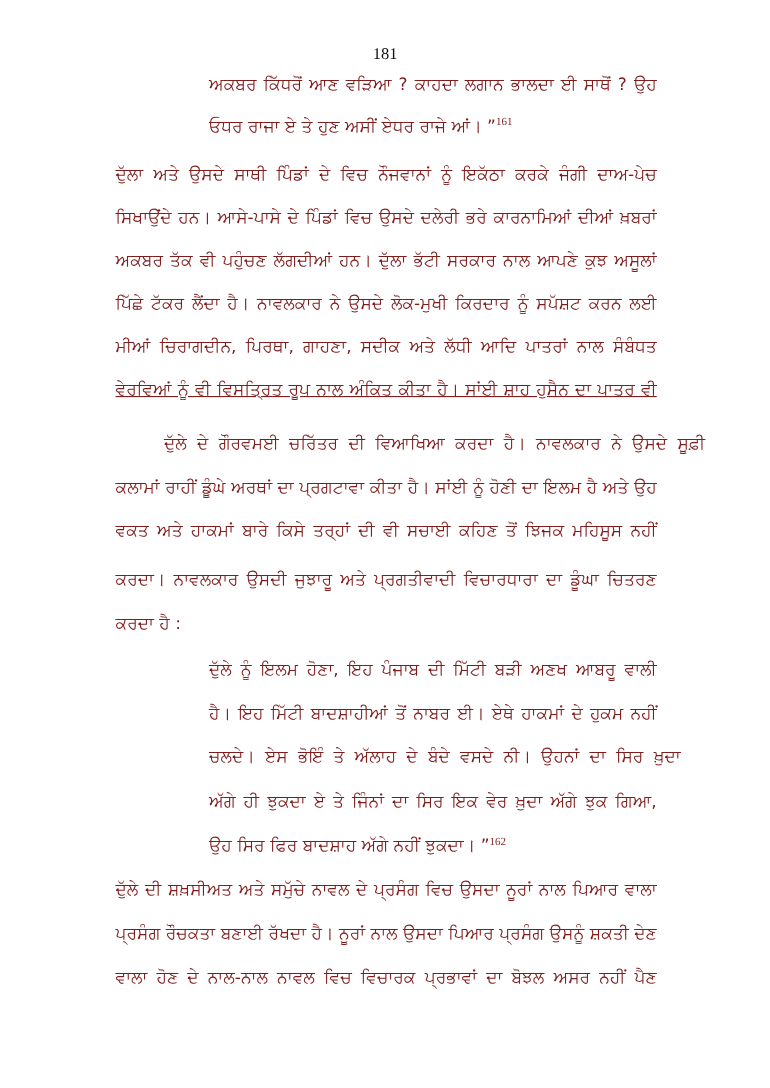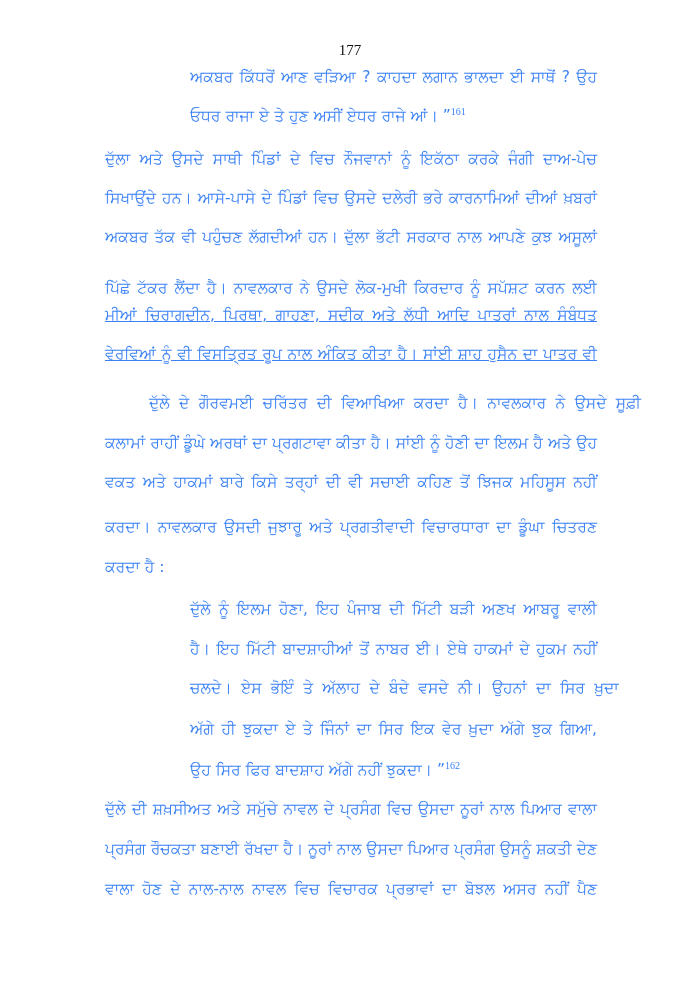--- a/index.html
+++ b/index.html
@@ -3,45 +3,45 @@
 <meta charset="utf-8">
 <style>
   html, body { margin: 0; padding: 0; background: #ffffff; }
   body { width: 700px; height: 989px; position: relative; overflow: hidden; color: #1a1a1a; }
   .page-num {
     position: absolute; top: 42px; left: 0; width: 700px; text-align: center;
     font-family: "Liberation Serif", serif; font-size: 15px; color: #111;
   }
   .line {
     position: absolute; white-space: nowrap;
-    font-family: "DejaVu Sans", sans-serif; font-size: 15.5px; color: #3b82f6;
+    font-family: "DejaVu Sans", sans-serif; font-size: 15.5px; color: #7f1d1d;
   }
   .body-line { left: 105px; width: 492px; text-align: justify; text-align-last: justify; }
   .body-line.last { text-align-last: left; }
   .q-line { left: 190px; width: 407px; text-align: justify; text-align-last: justify; }
   .q-line.last { text-align-last: left; }
   sup { font-family: "Liberation Serif", serif; font-size: 10px; vertical-align: 6px; }
 </style>
 </head>
 <body>
 
 <div>
-  <div class="page-num">177</div>
+  <div class="page-num">181</div>
 
   <div>
     <div class="line q-line" style="top:68px;">ਅਕਬਰ ਕਿੱਧਰੋਂ ਆਣ ਵੜਿਆ ? ਕਾਹਦਾ ਲਗਾਨ ਭਾਲਦਾ ਈ ਸਾਥੋਂ ? ਉਹ</div>
     <div class="line q-line last" style="top:106px;"><span>ਓਧਰ ਰਾਜਾ ਏ ਤੇ ਹੁਣ ਅਸੀਂ ਏਧਰ ਰਾਜੇ ਆਂ। ”</span><sup>161</sup></div>
   </div>
 
   <div>
     <div class="line body-line" style="top:150px;">ਦੁੱਲਾ ਅਤੇ ਉਸਦੇ ਸਾਥੀ ਪਿੰਡਾਂ ਦੇ ਵਿਚ ਨੌਜਵਾਨਾਂ ਨੂੰ ਇਕੱਠਾ ਕਰਕੇ ਜੰਗੀ ਦਾਅ-ਪੇਚ</div>
     <div class="line body-line" style="top:189px;">ਸਿਖਾਉਂਦੇ ਹਨ। ਆਸੇ-ਪਾਸੇ ਦੇ ਪਿੰਡਾਂ ਵਿਚ ਉਸਦੇ ਦਲੇਰੀ ਭਰੇ ਕਾਰਨਾਮਿਆਂ ਦੀਆਂ ਖ਼ਬਰਾਂ</div>
     <div class="line body-line" style="top:228px;">ਅਕਬਰ ਤੱਕ ਵੀ ਪਹੁੰਚਣ ਲੱਗਦੀਆਂ ਹਨ। ਦੁੱਲਾ ਭੱਟੀ ਸਰਕਾਰ ਨਾਲ ਆਪਣੇ ਕੁਝ ਅਸੂਲਾਂ</div>
-    <div class="line body-line" style="top:279px;">ਪਿੱਛੇ ਟੱਕਰ ਲੈਂਦਾ ਹੈ। ਨਾਵਲਕਾਰ ਨੇ ਉਸਦੇ ਲੋਕ-ਮੁਖੀ ਕਿਰਦਾਰ ਨੂੰ ਸਪੱਸ਼ਟ ਕਰਨ ਲਈ</div>
-    <div class="line body-line" style="top:306px;text-decoration:underline;">ਮੀਆਂ ਚਿਰਾਗਦੀਨ, ਪਿਰਥਾ, ਗਾਹਣਾ, ਸਦੀਕ ਅਤੇ ਲੱਧੀ ਆਦਿ ਪਾਤਰਾਂ ਨਾਲ ਸੰਬੰਧਤ</div>
+    <div class="line body-line" style="top:267px;">ਪਿੱਛੇ ਟੱਕਰ ਲੈਂਦਾ ਹੈ। ਨਾਵਲਕਾਰ ਨੇ ਉਸਦੇ ਲੋਕ-ਮੁਖੀ ਕਿਰਦਾਰ ਨੂੰ ਸਪੱਸ਼ਟ ਕਰਨ ਲਈ</div>
+    <div class="line body-line" style="top:306px;">ਮੀਆਂ ਚਿਰਾਗਦੀਨ, ਪਿਰਥਾ, ਗਾਹਣਾ, ਸਦੀਕ ਅਤੇ ਲੱਧੀ ਆਦਿ ਪਾਤਰਾਂ ਨਾਲ ਸੰਬੰਧਤ</div>
     <div class="line body-line" style="top:345px;text-decoration:underline;">ਵੇਰਵਿਆਂ ਨੂੰ ਵੀ ਵਿਸਤ੍ਰਿਤ ਰੂਪ ਨਾਲ ਅੰਕਿਤ ਕੀਤਾ ਹੈ। ਸਾਂਈ ਸ਼ਾਹ ਹੁਸੈਨ ਦਾ ਪਾਤਰ ਵੀ</div>
     <div class="line body-line" style="top:394px;margin-left:44px;">ਦੁੱਲੇ ਦੇ ਗੌਰਵਮਈ ਚਰਿੱਤਰ ਦੀ ਵਿਆਖਿਆ ਕਰਦਾ ਹੈ। ਨਾਵਲਕਾਰ ਨੇ ਉਸਦੇ ਸੂਫ਼ੀ</div>
     <div class="line body-line" style="top:434px;">ਕਲਾਮਾਂ ਰਾਹੀਂ ਡੂੰਘੇ ਅਰਥਾਂ ਦਾ ਪ੍ਰਗਟਾਵਾ ਕੀਤਾ ਹੈ। ਸਾਂਈ ਨੂੰ ਹੋਣੀ ਦਾ ਇਲਮ ਹੈ ਅਤੇ ਉਹ</div>
     <div class="line body-line" style="top:473px;">ਵਕਤ ਅਤੇ ਹਾਕਮਾਂ ਬਾਰੇ ਕਿਸੇ ਤਰ੍ਹਾਂ ਦੀ ਵੀ ਸਚਾਈ ਕਹਿਣ ਤੋਂ ਝਿਜਕ ਮਹਿਸੂਸ ਨਹੀਂ</div>
     <div class="line body-line" style="top:518px;">ਕਰਦਾ। ਨਾਵਲਕਾਰ ਉਸਦੀ ਜੁਝਾਰੂ ਅਤੇ ਪ੍ਰਗਤੀਵਾਦੀ ਵਿਚਾਰਧਾਰਾ ਦਾ ਡੂੰਘਾ ਚਿਤਰਣ</div>
     <div class="line body-line last" style="top:558px;">ਕਰਦਾ ਹੈ :</div>
   </div>
 
   <div>
     <div class="line q-line" style="top:600px;">ਦੁੱਲੇ ਨੂੰ ਇਲਮ ਹੋਣਾ, ਇਹ ਪੰਜਾਬ ਦੀ ਮਿੱਟੀ ਬੜੀ ਅਣਖ ਆਬਰੂ ਵਾਲੀ</div>

